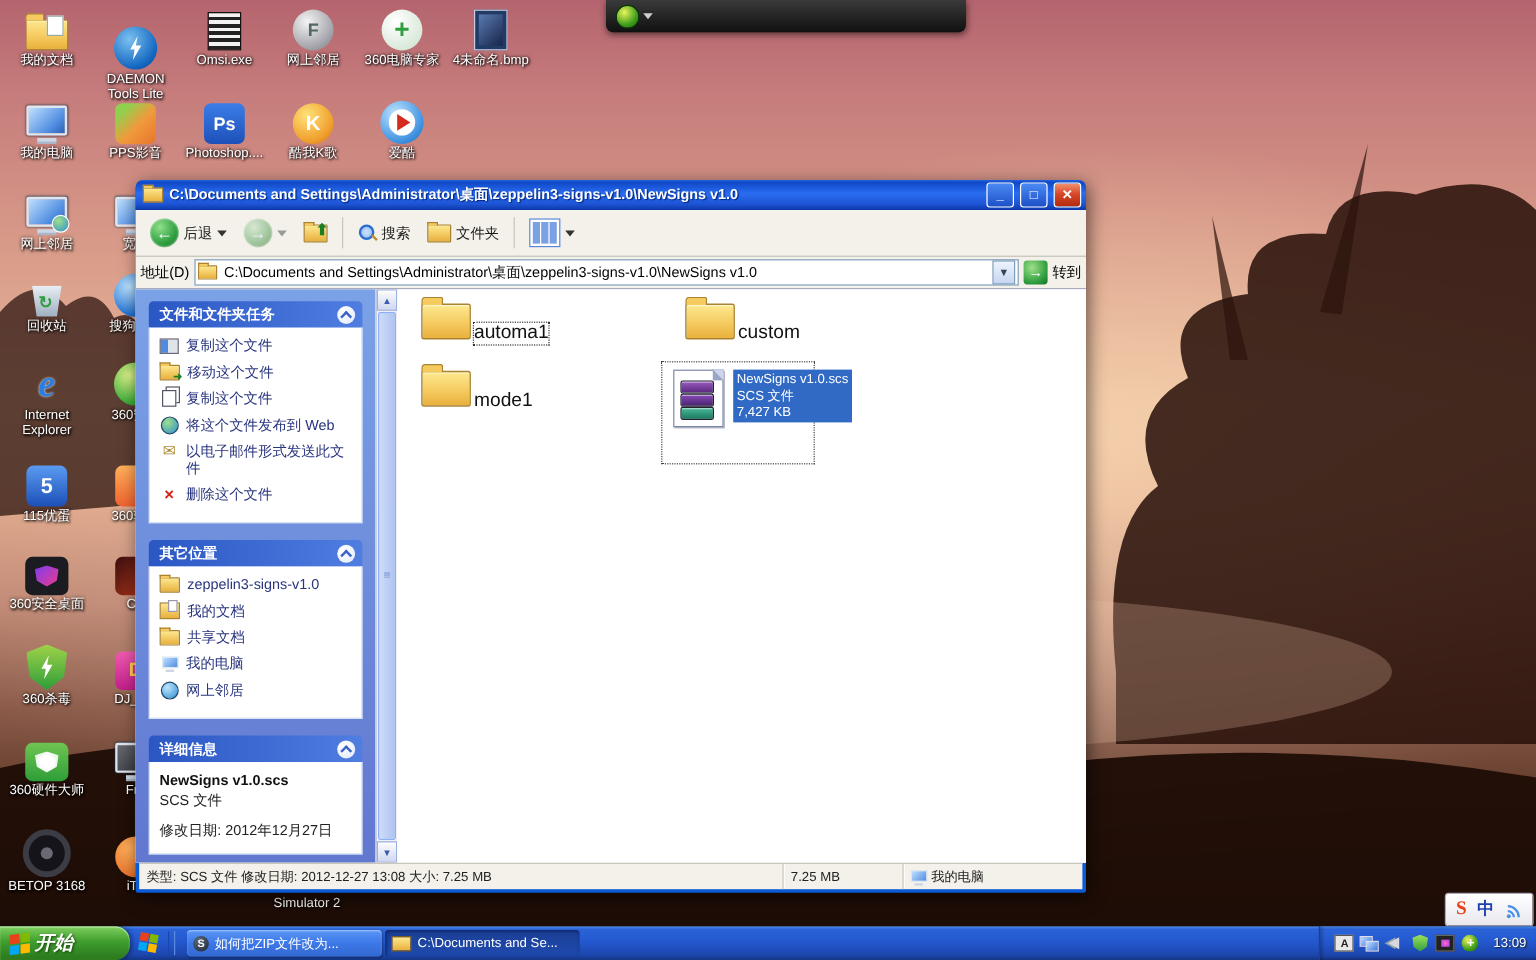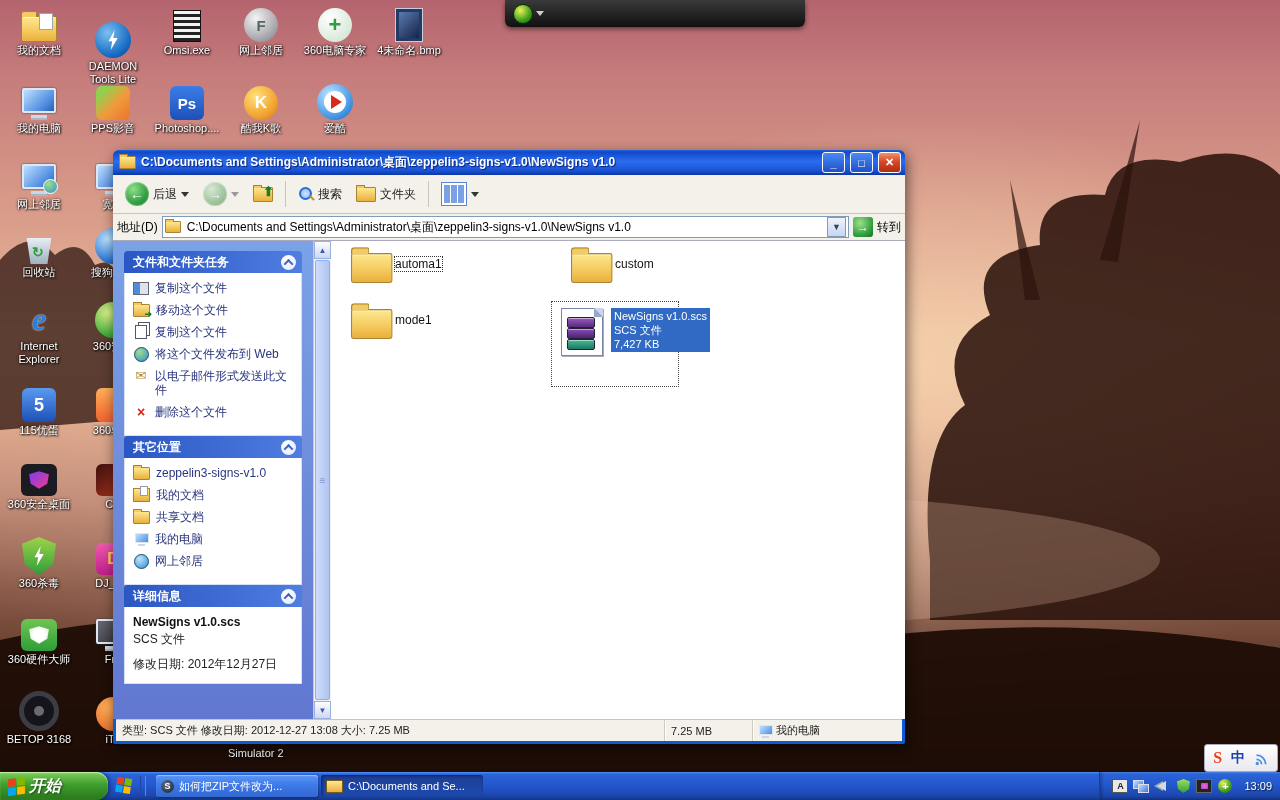--- a/index.html
+++ b/index.html
@@ -80,21 +80,21 @@
   .addr-input input{flex:1;border:none;outline:none;font-size:12px;font-family:"Liberation Sans",sans-serif;background:transparent;}
   .drop{width:17px;height:18px;background:linear-gradient(180deg,#eef3fd,#c8d6f2);border:1px solid #7f9db9;display:flex;align-items:center;justify-content:center;font-size:9px;color:#345;cursor:pointer;}
   .gobtn{width:20px;height:20px;border-radius:3px;background:radial-gradient(circle at 35% 30%,#9fe08a,#2f9e3f 65%,#1a6e24);color:#fff;display:flex;align-items:center;justify-content:center;font-weight:bold;cursor:pointer;}
   .golbl{font-size:12px;}
   .content{flex:1;display:flex;overflow:hidden;background:#fff;}
   .sidebar{width:200px;background:linear-gradient(180deg,#7ba2e7,#6177d0);padding:10px 11px;box-sizing:border-box;overflow:hidden;}
   .sb-scroll{width:17px;background:#f0f0f5;border-left:1px solid #c8c8d8;display:flex;flex-direction:column;}
   .sb-arrow{height:16px;background:linear-gradient(180deg,#fdfdfd,#cfd8f0);border:1px solid #9ab0e0;color:#3a5ab0;font-size:8px;display:flex;align-items:center;justify-content:center;cursor:pointer;}
   .sb-thumb{flex:1;margin:1px;background:linear-gradient(90deg,#cfdcfb,#aec4f0);border:1px solid #8cb0f8;border-radius:2px;position:relative;cursor:pointer;}
   .sb-thumb::after{content:"≡";position:absolute;left:50%;top:50%;transform:translate(-50%,-50%);color:#7a96d0;font-size:10px;}
-  .panel{border-radius:4px 4px 0 0;}
+  .panel{margin-bottom:14px;border-radius:4px 4px 0 0;}
   .phead{height:22px;background:linear-gradient(90deg,#2b57c4,#4f7de0);border-radius:4px 4px 0 0;display:flex;align-items:center;justify-content:space-between;padding:0 6px 0 9px;cursor:pointer;}
   .phead .pt{color:#fff;font-weight:bold;font-size:12px;}
   .chev{width:15px;height:15px;border-radius:50%;background:radial-gradient(circle at 35% 30%,#fff,#dfe8fa);display:flex;align-items:center;justify-content:center;}
   .chev i{width:5px;height:5px;border-left:2px solid #3a62c8;border-top:2px solid #3a62c8;transform:rotate(45deg) translate(1px,1px);}
   .pbody{background:#fff;border:1px solid #d5e0f5;border-top:none;padding:8px 6px 8px 8px;}
   .task{display:flex;align-items:flex-start;gap:6px;margin:0 0 8px 0;cursor:pointer;}
   .task .tl{font-size:12px;color:#29357e;line-height:14px;}
   .ticon{flex:0 0 16px;height:14px;display:flex;align-items:center;justify-content:center;}
   .mini-ren{width:14px;height:11px;background:linear-gradient(90deg,#4f8ce0 40%,#dfe4ea 40%);border:1px solid #667;}
   .mini-fold{position:relative;width:15px;height:11px;background:linear-gradient(180deg,#fde88f,#e9b03c);border:1px solid #a98332;border-radius:1px;}
@@ -107,31 +107,31 @@
   .mini-mon{position:relative;width:13px;height:12px;}
   .mini-mon b{display:block;width:12px;height:8px;background:linear-gradient(135deg,#bfe0ff,#4f8ce0);border:1px solid #dde7f2;}
   .mini-mon i{display:block;width:7px;height:2px;background:#cdd6e4;margin:1px auto 0;}
   .mini-docfold{position:relative;width:15px;height:12px;background:linear-gradient(180deg,#fde88f,#e9b03c);border:1px solid #a98332;}
   .mini-docfold::after{content:"";position:absolute;right:1px;top:-3px;width:6px;height:8px;background:#fff;border:1px solid #99a;}
   .details-name{font-weight:bold;font-size:12px;color:#111;margin-bottom:2px;}
   .details-line{font-size:12px;color:#222;margin-bottom:2px;}
   .details-sep{height:6px;}
   .files{flex:1;position:relative;background:#fff;overflow:hidden;}
   .ftile{position:absolute;display:flex;align-items:flex-start;gap:8px;cursor:pointer;}
-  .ftile .fl{font-size:12px;color:#111;margin-top:4px;}
+  .ftile .fl{font-size:16px;color:#111;margin-top:16px;}
   .focusdot{outline:1px dotted #333;outline-offset:0px;}
   .marquee{position:absolute;border:1px dotted #444;}
   .scsicon{position:relative;width:40px;height:46px;background:#fff;border:1px solid #7a86a8;box-shadow:1px 1px 0 #aab;}
   .scsicon::before{content:"";position:absolute;right:-1px;top:-1px;border-width:0 9px 9px 0;border-style:solid;border-color:#cdd5ea #cdd5ea #9aa6c8 #9aa6c8;}
   .scsicon .bk{position:absolute;left:5px;width:26px;height:9px;border-radius:2px;box-shadow:inset 0 1px 0 rgba(255,255,255,.5);border:1px solid #223;}
   .sel-lines{background:#316ac5;color:#fff;font-size:11px;line-height:14px;padding:1px 3px;}
   .statusbar{height:21px;background:#f3f1e9;border-top:1px solid #c9c6b8;display:flex;align-items:center;font-size:11px;color:#222;margin:0 3px 3px 3px;}
   .statusbar .cell{padding:0 6px;display:flex;align-items:center;gap:4px;height:100%;box-sizing:border-box;}
   .statusbar .c1{flex:1;}
-  .statusbar .c2{width:88px;border-left:1px solid #cfcabc;box-shadow:inset 1px 0 0 #fff;}
+  .statusbar .c2{width:100px;border-left:1px solid #cfcabc;box-shadow:inset 1px 0 0 #fff;}
   .statusbar .c3{width:150px;border-left:1px solid #cfcabc;box-shadow:inset 1px 0 0 #fff;}
 
   
   .langbar{position:absolute;right:2px;top:744px;width:64px;height:26px;background:linear-gradient(180deg,#fff,#e8e8ee);border:1px solid #aab;border-radius:3px;display:flex;align-items:center;justify-content:space-around;padding:0 4px;}
   .lb-s{color:#e8421c;font:bold 16px "Liberation Serif",serif;}
   .lb-zh{color:#1b3fae;font:bold 14px "Liberation Sans",sans-serif;}
 
   
   .taskbar{position:absolute;left:0;top:772px;width:1280px;height:28px;background:linear-gradient(180deg,#4f91f5 0%,#2b63d8 8%,#2458cf 45%,#1c46ad 85%,#143684 100%);display:flex;align-items:stretch;}
   .startbtn{width:98px;background:linear-gradient(180deg,#7ed05e 0%,#3f9e2e 45%,#2d7d1f 90%);border-radius:0 12px 12px 0;display:flex;align-items:center;gap:6px;padding-left:10px;box-shadow:2px 0 4px rgba(0,0,0,.4),inset 0 1px 1px #c8f0a8;cursor:pointer;}

